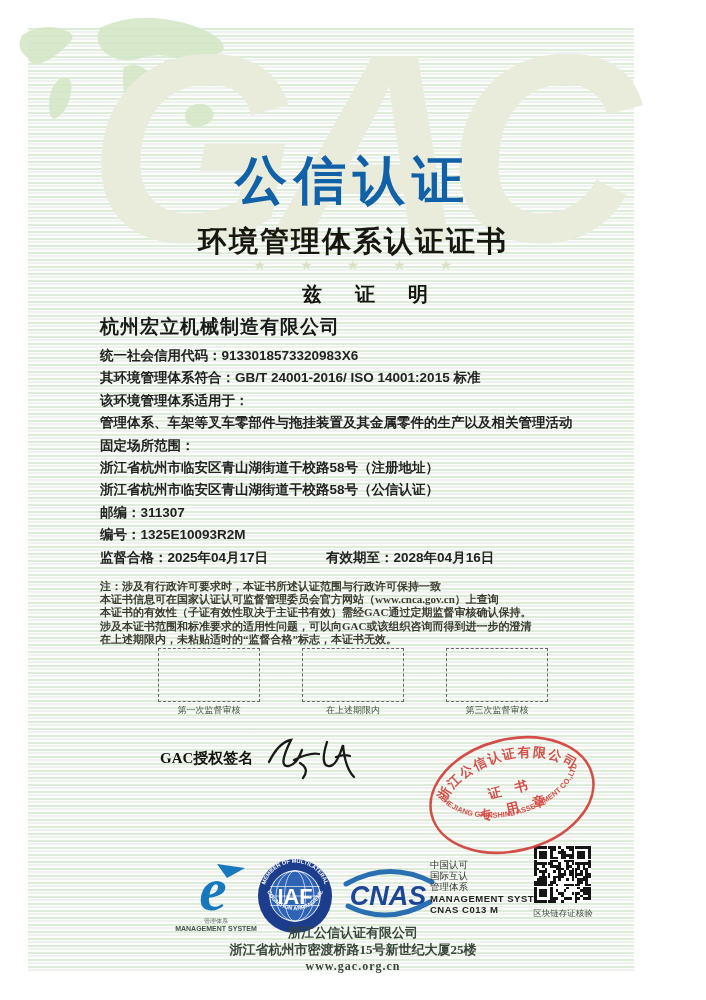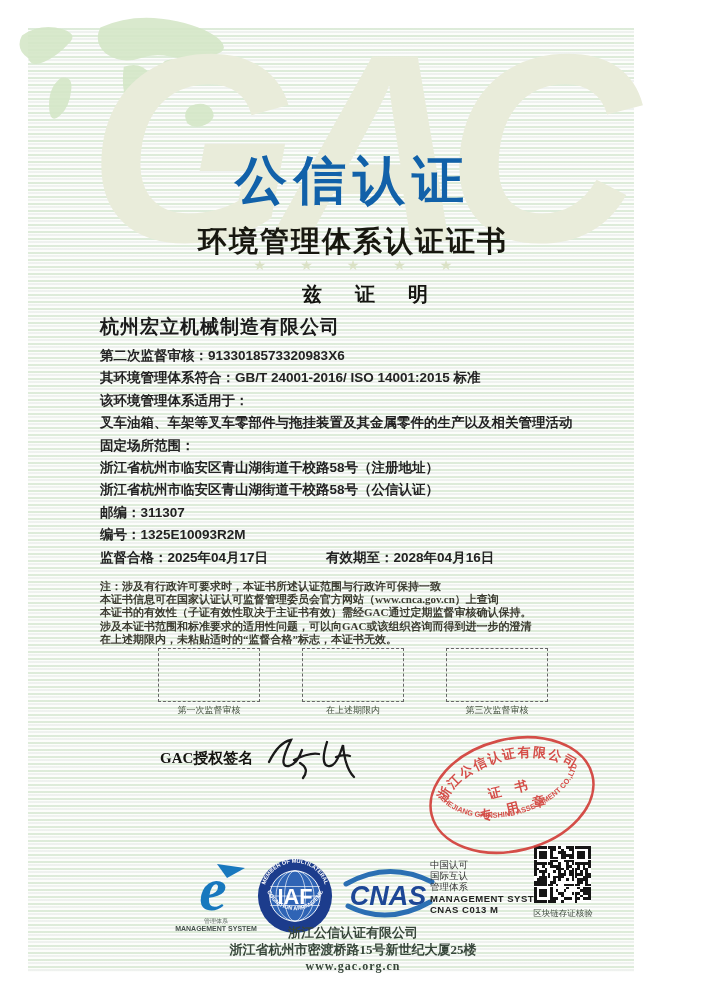--- a/index.html
+++ b/index.html
@@ -66,24 +66,24 @@
   <div class="watermark">GAC</div>
 
   <div class="z subtitle">环境管理体系认证证书</div>
   <div class="z title">公信认证</div>
   <div class="z stars">★★★★★</div>
   <div class="z certify">兹 证 明</div>
 
   <div class="z company">杭州宏立机械制造有限公司</div>
 
   <div class="z details">
-    <div class="dl">第二次监督审核：9133018573320983X6</div>
+    <div class="dl">统一社会信用代码：9133018573320983X6</div>
     <div class="dl">其环境管理体系符合：GB/T 24001-2016/ ISO 14001:2015 标准</div>
     <div class="dl">该环境管理体系适用于：</div>
-    <div class="dl">叉车油箱、车架等叉车零部件与拖挂装置及其金属零件的生产以及相关管理活动</div>
+    <div class="dl">管理体系、车架等叉车零部件与拖挂装置及其金属零件的生产以及相关管理活动</div>
     <div class="dl">固定场所范围：</div>
     <div class="dl">浙江省杭州市临安区青山湖街道干校路58号（注册地址）</div>
     <div class="dl">浙江省杭州市临安区青山湖街道干校路58号（公信认证）</div>
     <div class="dl">邮编：311307</div>
     <div class="dl">编号：1325E10093R2M</div>
     <div class="detail-row">
       <span>监督合格：2025年04月17日</span>
       <span>有效期至：2028年04月16日</span>
     </div>
   </div>

